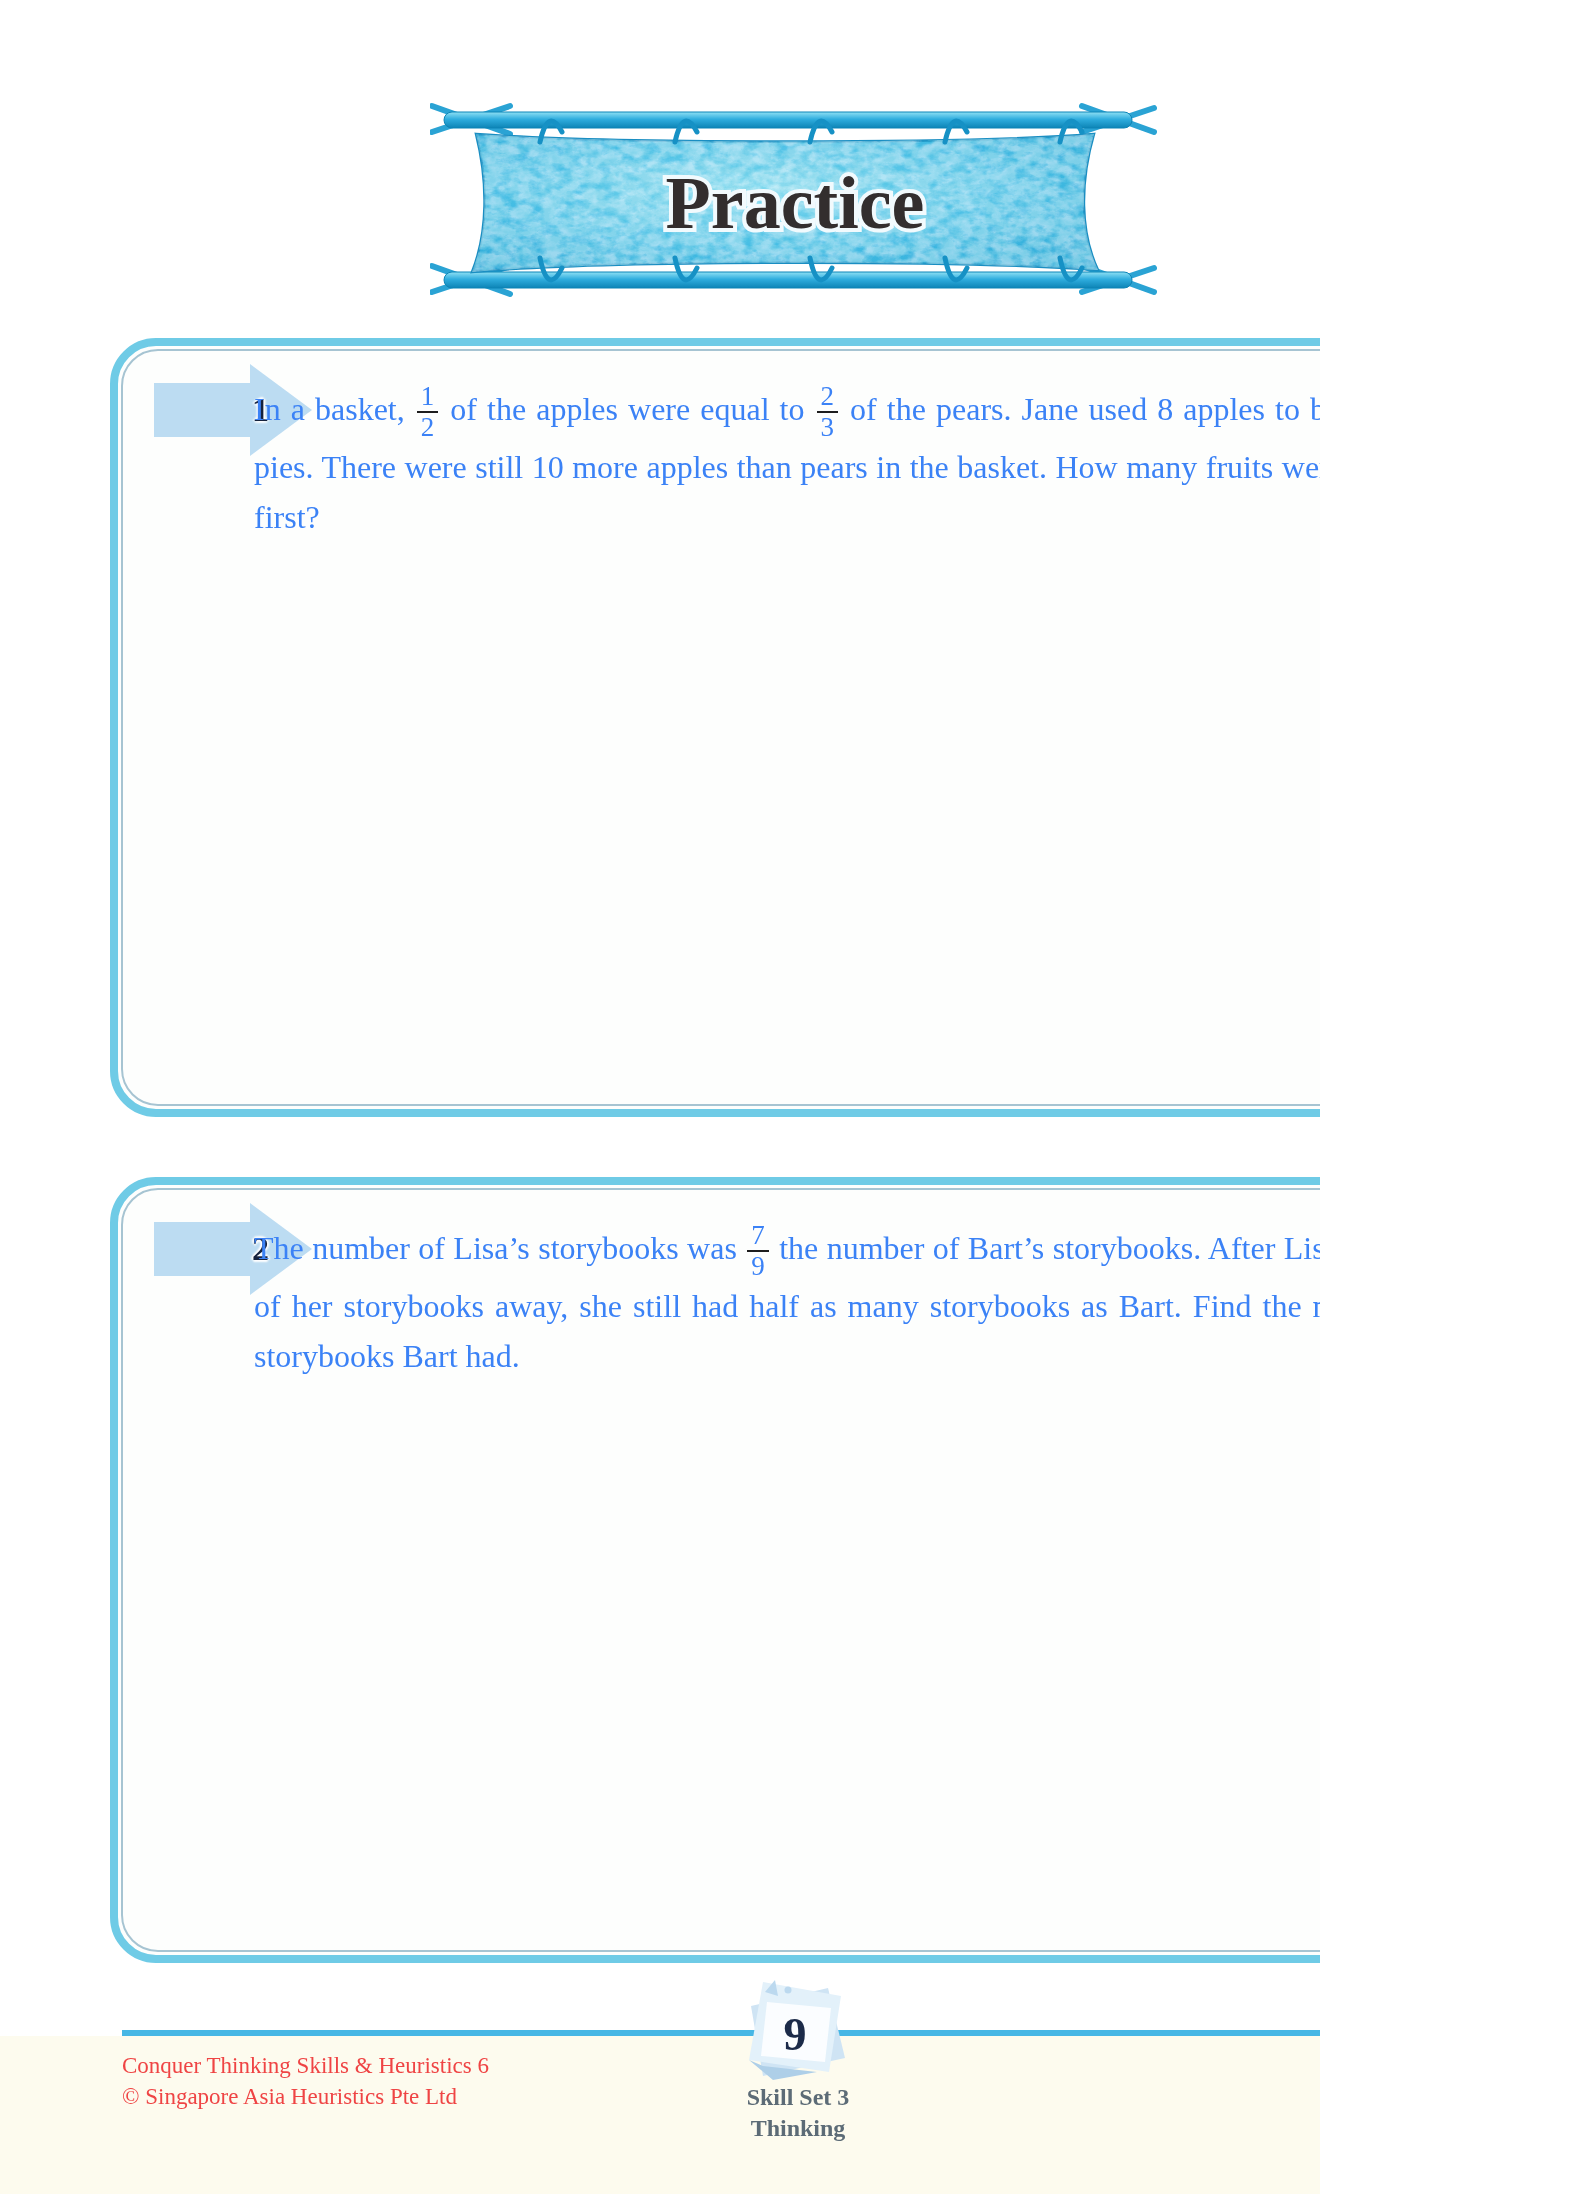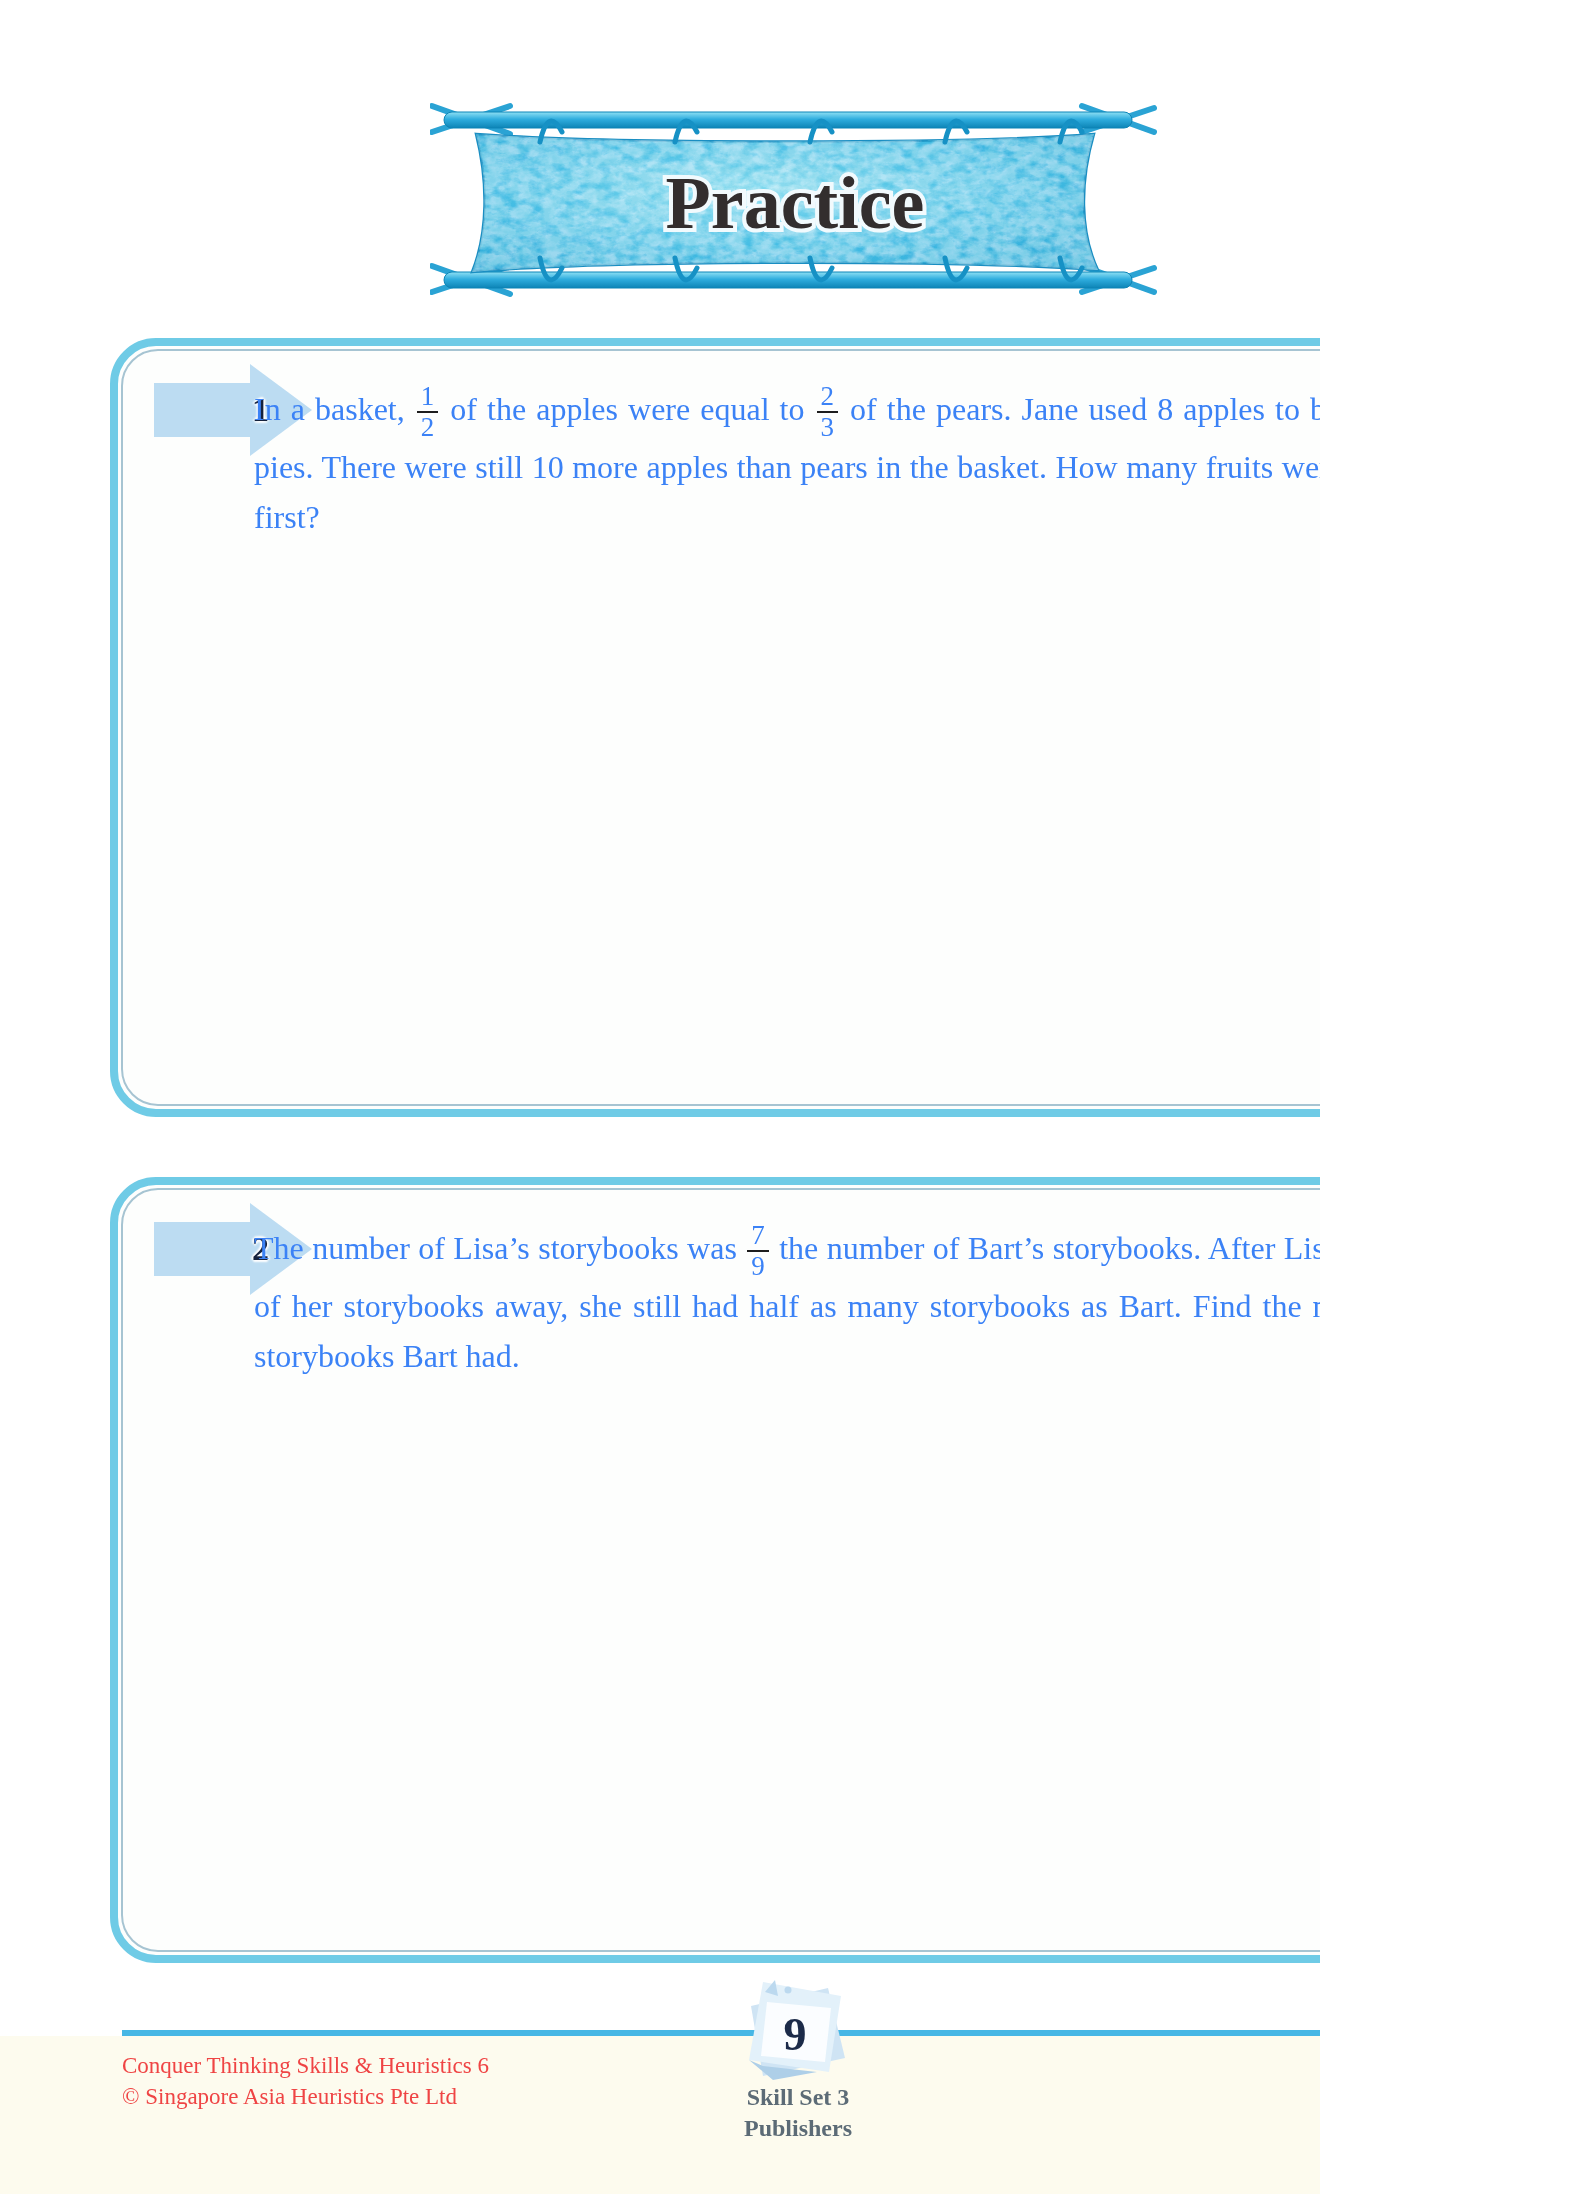--- a/index.html
+++ b/index.html
@@ -154,16 +154,16 @@
       <path d="M16,84 L40,104 L84,96 L30,90 Z" fill="#aecfe8"></path>
       <path d="M34,26 L98,32 L92,86 L28,80 Z" fill="#fbfdff"></path>
       <path d="M32,16 L42,4 L45,20 Z" fill="#bcd9ef"></path>
       <circle cx="55" cy="14" r="3.5" fill="#bcd9ef"></circle>
       <text x="62" y="74" text-anchor="middle" font-family="Liberation Serif, serif" font-weight="bold" font-size="46" fill="#1c2b49">9</text>
     </svg>
   </div>
 
   <div class="skill-text">
     <div>Skill Set 3</div>
-    <div>Publishers</div>
+    <div>Thinking</div>
   </div>
 
 </div>
 
 </body></html>

